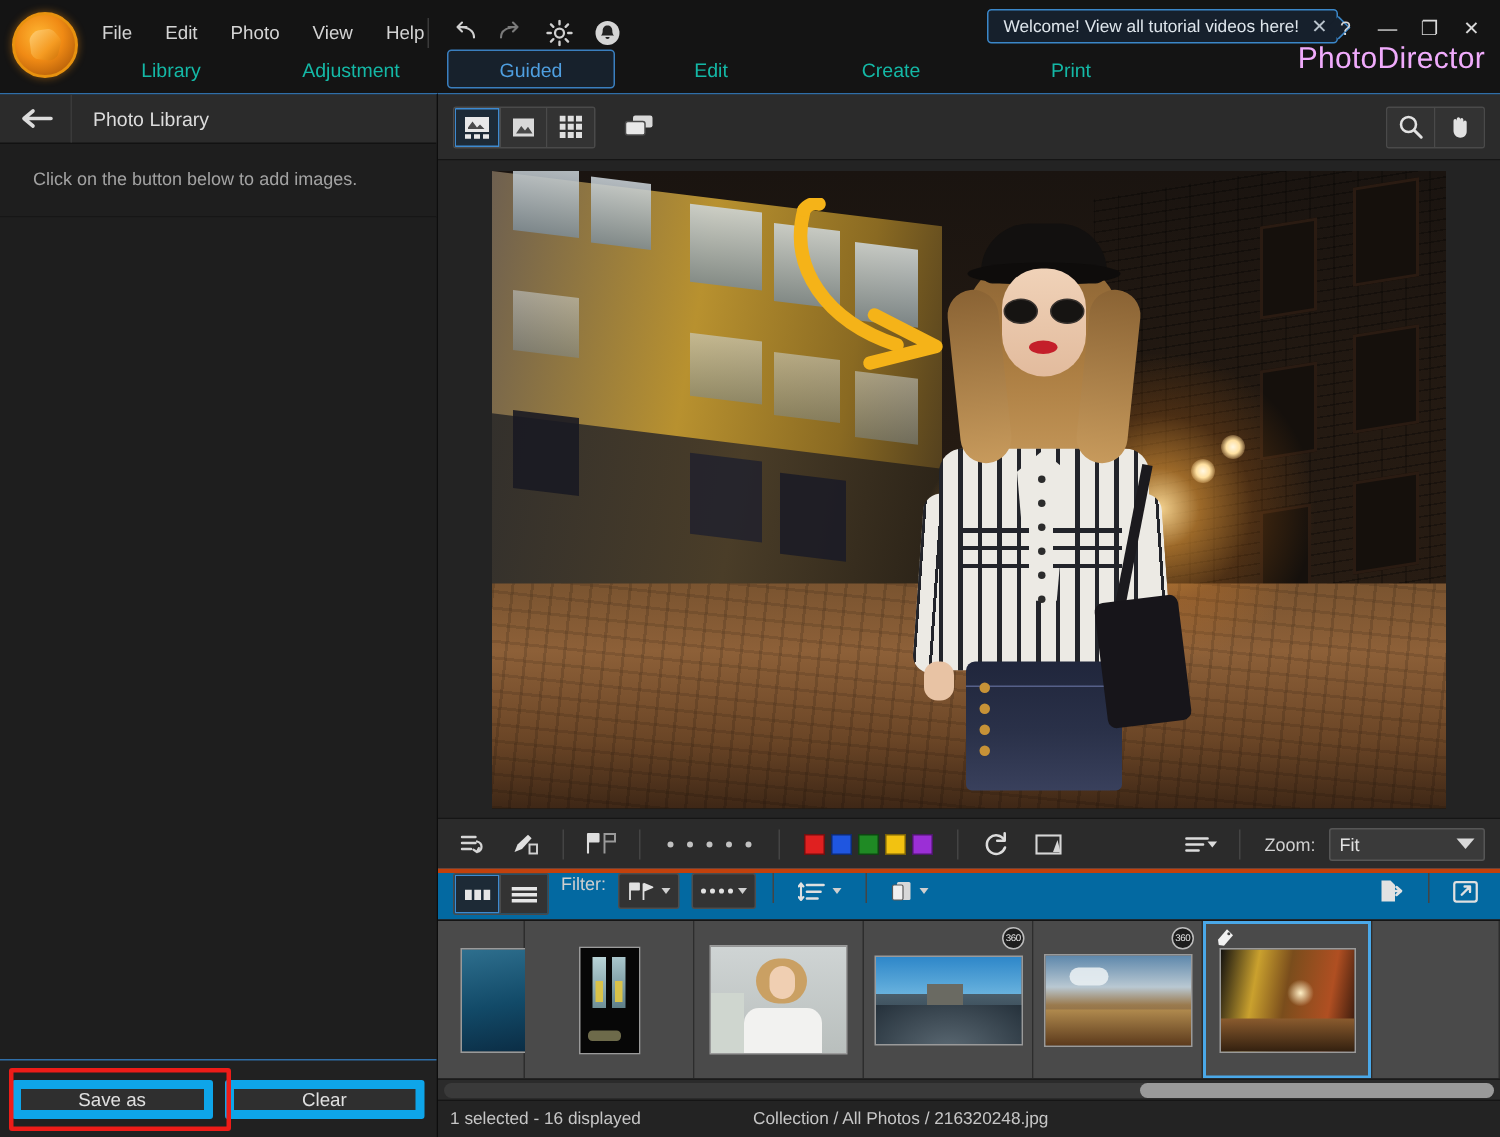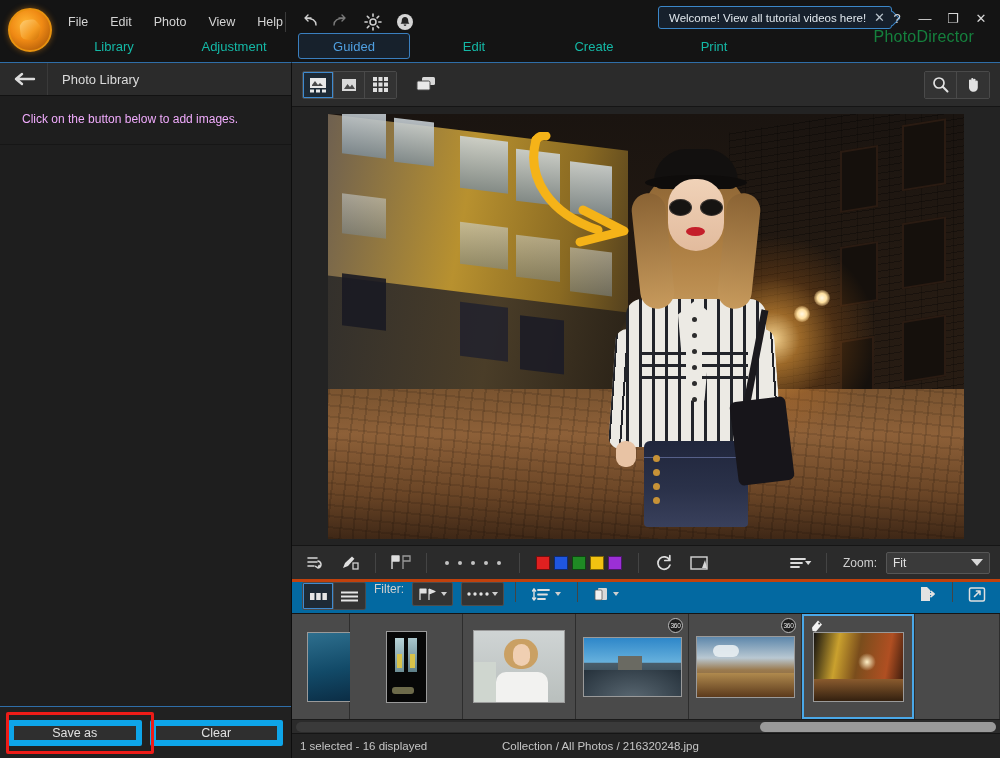--- a/index.html
+++ b/index.html
@@ -35,33 +35,33 @@
   .callout::after { content:""; position:absolute; right:-7px; top:6px; width:10px; height:10px;
              background:#16202c; border-top:1px solid #3b87c9; border-right:1px solid #3b87c9; transform:rotate(45deg); }
   .wincontrols { position:absolute; right:6px; top:6px; display:flex; align-items:center; gap:2px; }
   .wc { width:26px; height:24px; display:flex; align-items:center; justify-content:center; color:#d8d8d8; font-size:13px; cursor:pointer; }
 
   
   .tabs { position:absolute; left:58px; top:30px; right:0; height:32px; display:flex; align-items:center; }
   .tab { height:26px; min-width:112px; display:flex; align-items:center; justify-content:center;
          font-size:13px; color:#14b8a6; border-radius:3px; margin-right:8px; padding:0 18px; cursor:pointer; }
   .tab.active { color:#4f9fe0; border:1px solid #3a7fbf; background:#17212c; }
-  .brand { position:absolute; right:26px; top:28px; font-size:16px; color:#15803d; letter-spacing:.2px; }
+  .brand { position:absolute; right:10px; top:28px; font-size:20px; color:#f0abfc; letter-spacing:.2px; }
 
   
   .body { flex:1; display:flex; min-height:0; }
 
   
   .left { width:292px; flex:0 0 292px; background:#212121; border-right:1px solid #0d0d0d;
           border-top:1px solid #2f6ea8; display:flex; flex-direction:column; }
   .panel-head { height:33px; display:flex; align-items:center; background:#2b2b2b; border-bottom:1px solid #121212; }
   .back-btn { width:48px; height:32px; display:flex; align-items:center; justify-content:center; cursor:pointer;
               border-right:1px solid #3a3a3a; }
   .panel-title { font-size:13px; color:#dcdcdc; padding-left:14px; }
-  .hint { padding:16px 14px 18px 22px; font-size:12px; color:#f0abfc; border-bottom:1px solid #161616; background:#1e1e1e; }
+  .hint { padding:16px 14px 18px 22px; font-size:12px; color:#a3a3a3; border-bottom:1px solid #161616; background:#1e1e1e; }
   .addrow { height:50px; display:flex; align-items:center; padding-left:20px; gap:13px;
             border-bottom:1px solid #161616; background:#1e1e1e; cursor:pointer; }
   .add-ico { width:26px; height:22px; border:1px solid #cdcdcd; border-radius:2px; position:relative; background:#2a2a2a;
              display:flex; align-items:flex-end; }
   .add-ico::before { content:""; position:absolute; left:2px; bottom:2px; width:0; height:0;
              border-left:7px solid transparent; border-right:7px solid transparent; border-bottom:10px solid #e2e2e2; }
   .add-ico::after { content:"+"; position:absolute; right:-1px; bottom:-4px; font-size:13px; color:#ffffff; line-height:1; font-weight:bold; }
   .addlbl { font-size:13px; color:#dedede; }
   .left-fill { flex:1; background:#1e1e1e; }
   .left-foot { height:52px; background:#212121; border-top:1px solid #2f6ea8; display:flex; align-items:center;

